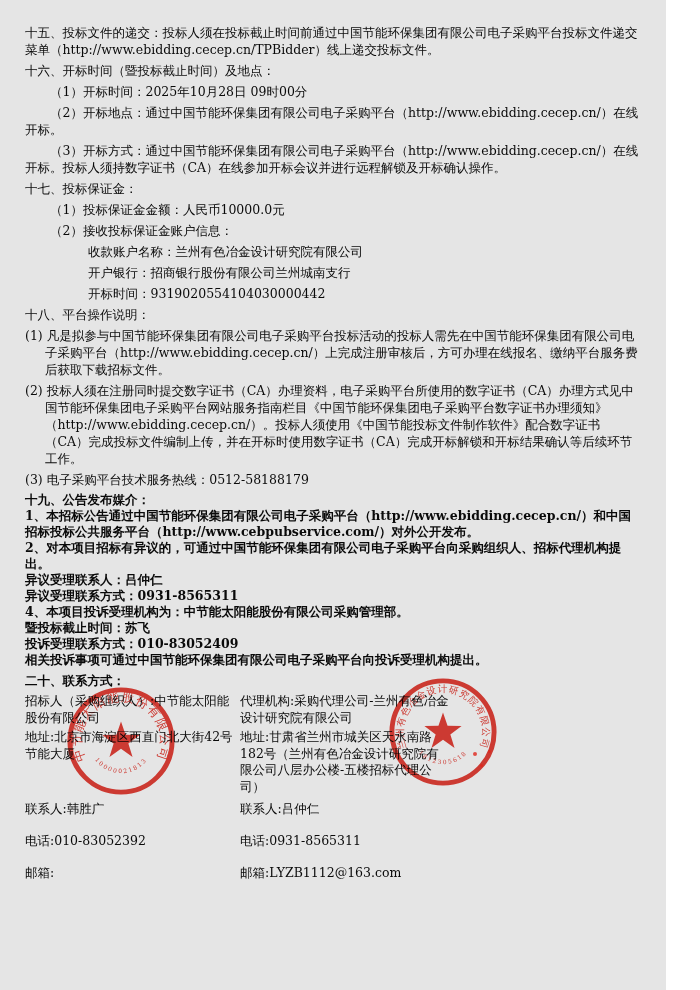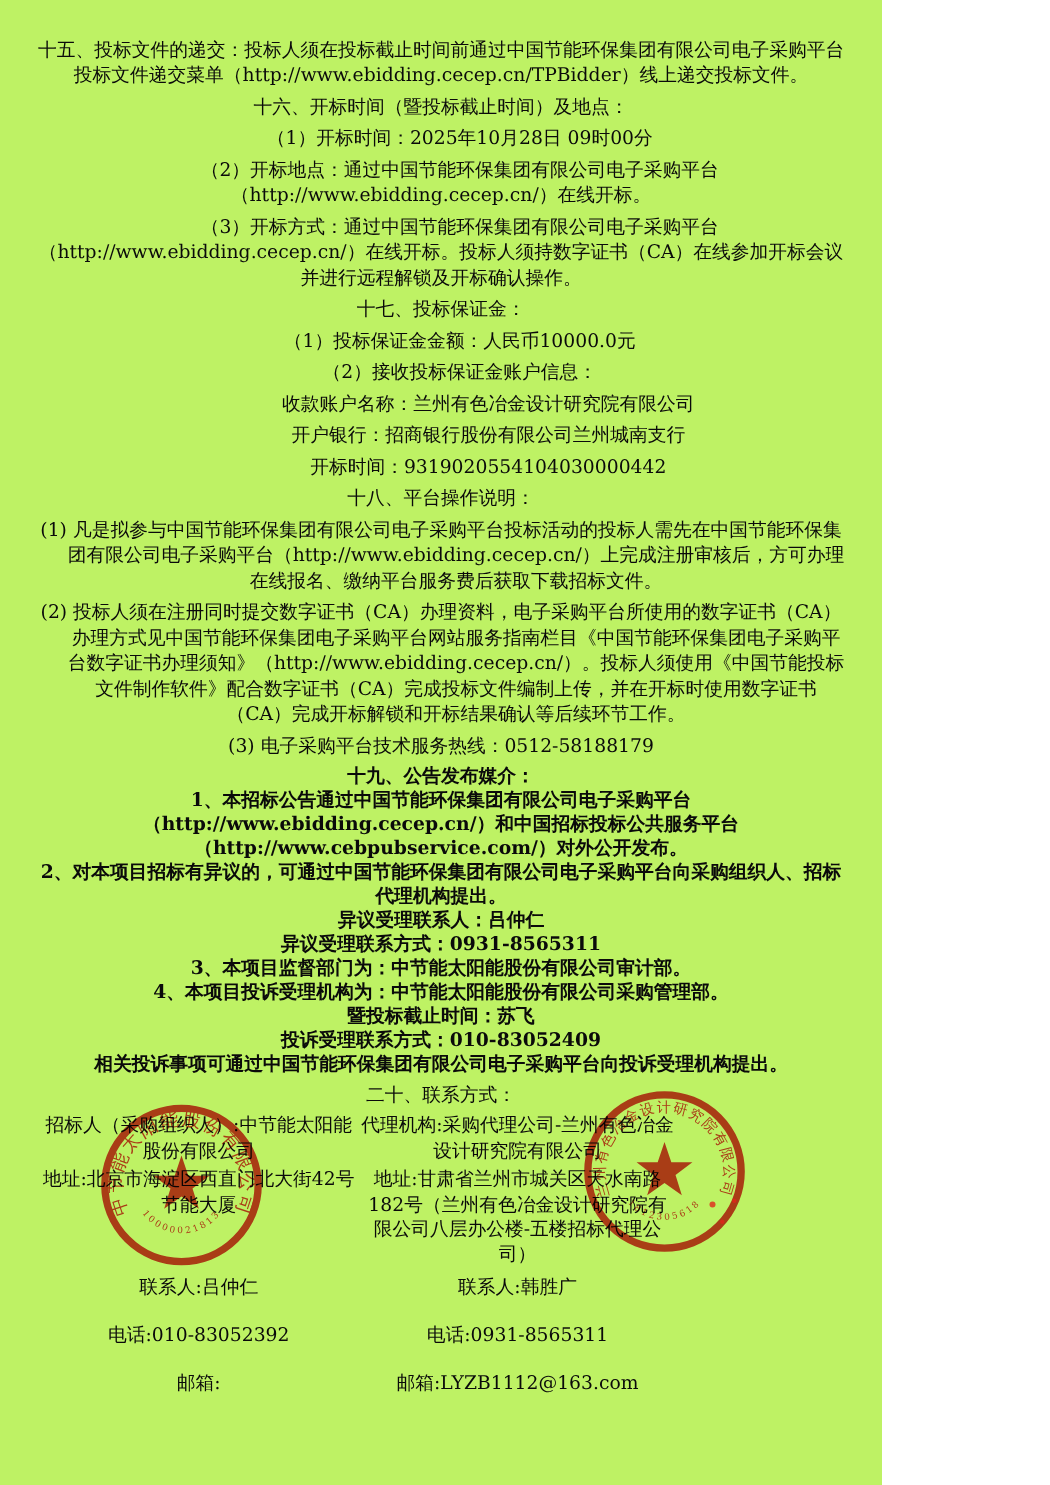--- a/index.html
+++ b/index.html
@@ -1,35 +1,34 @@
 <!DOCTYPE html>
 <html><head>
 <meta charset="utf-8">
 <style>
   html,body{margin:0;padding:0;background:#ffffff;}
   .page{
     position:relative;
-    width:588px;height:990px;
+    width:666px;height:990px;
     box-sizing:border-box;
     padding:24px 25px 0 25px;
-    background:#bef264;
+    background:#e5e5e5;
     color:#0a0a0a;
     font-family:"DejaVu Serif","Liberation Serif",serif;
     font-size:12.5px;
     overflow:hidden;
-    text-align:center;
   }
   .flow p{margin:0 0 4px 0;line-height:17px;}
   p.h{margin-top:2px;}
   p.item{text-indent:2em;}
   p.hang{padding-left:20px;text-indent:-20px;}
   p.acct{padding-left:63px;}
   .tight p{line-height:16px;margin:0;font-weight:bold;}
   .contact{position:relative;margin-top:4px;}
-  .contact-heading{margin:0 0 6px 0;line-height:17px;}
+  .contact-heading{margin:0 0 6px 0;line-height:17px;font-weight:bold;}
   .contact-grid{
     display:grid;
     grid-template-columns:215px 210px;
     grid-template-rows:36px 72px 32px 32px 32px;
     line-height:16.5px;
   }
   .cg{overflow:visible;}
   .seal{position:absolute;opacity:.88;mix-blend-mode:multiply;pointer-events:none;}
   .seal-tenderer{left:40px;top:13px;}
   .seal-agency{left:362px;top:4px;}
@@ -64,37 +63,36 @@
     <p class="hang">(1) 凡是拟参与中国节能环保集团有限公司电子采购平台投标活动的投标人需先在中国节能环保集团有限公司电子采购平台（http://www.ebidding.cecep.cn/）上完成注册审核后，方可办理在线报名、缴纳平台服务费后获取下载招标文件。</p>
     <p class="hang">(2) 投标人须在注册同时提交数字证书（CA）办理资料，电子采购平台所使用的数字证书（CA）办理方式见中国节能环保集团电子采购平台网站服务指南栏目《中国节能环保集团电子采购平台数字证书办理须知》（http://www.ebidding.cecep.cn/）。投标人须使用《中国节能投标文件制作软件》配合数字证书（CA）完成投标文件编制上传，并在开标时使用数字证书（CA）完成开标解锁和开标结果确认等后续环节工作。</p>
     <p class="hang">(3) 电子采购平台技术服务热线：0512-58188179</p>
 
     <div class="tight">
       <p>十九、公告发布媒介：</p>
       <p>1、本招标公告通过中国节能环保集团有限公司电子采购平台（http://www.ebidding.cecep.cn/）和中国招标投标公共服务平台（http://www.cebpubservice.com/）对外公开发布。</p>
       <p>2、对本项目招标有异议的，可通过中国节能环保集团有限公司电子采购平台向采购组织人、招标代理机构提出。</p>
       <p>异议受理联系人：吕仲仁</p>
       <p>异议受理联系方式：0931-8565311</p>
-      <p>3、本项目监督部门为：中节能太阳能股份有限公司审计部。</p>
       <p>4、本项目投诉受理机构为：中节能太阳能股份有限公司采购管理部。</p>
       <p>暨投标截止时间：苏飞</p>
       <p>投诉受理联系方式：010-83052409</p>
       <p>相关投诉事项可通过中国节能环保集团有限公司电子采购平台向投诉受理机构提出。</p>
     </div>
 
     <div class="contact">
       <p class="contact-heading">二十、联系方式：</p>
 
       <div class="contact-grid">
         <div class="cg">招标人（采购组织人）:中节能太阳能股份有限公司</div>
         <div class="cg">代理机构:采购代理公司-兰州有色冶金设计研究院有限公司</div>
         <div class="cg">地址:北京市海淀区西直门北大街42号节能大厦</div>
         <div class="cg">地址:甘肃省兰州市城关区天水南路182号（兰州有色冶金设计研究院有限公司八层办公楼-五楼招标代理公司）</div>
+        <div class="cg">联系人:韩胜广</div>
         <div class="cg">联系人:吕仲仁</div>
-        <div class="cg">联系人:韩胜广</div>
         <div class="cg">电话:010-83052392</div>
         <div class="cg">电话:0931-8565311</div>
         <div class="cg">邮箱:</div>
         <div class="cg">邮箱:LYZB1112@163.com</div>
       </div>
 
       <svg class="seal seal-tenderer" width="112" height="112" viewBox="0 0 160 160" style="color:#e0251b">
         <circle cx="80" cy="80" r="73" fill="none" stroke="currentColor" stroke-width="7"></circle>
         <polygon fill="currentColor" points="80,52 86.5,71.1 106.6,71.3 90.5,83.4 96.5,102.7 80,91 63.5,102.7 69.5,83.4 53.4,71.3 73.5,71.1"></polygon>
         <defs>

